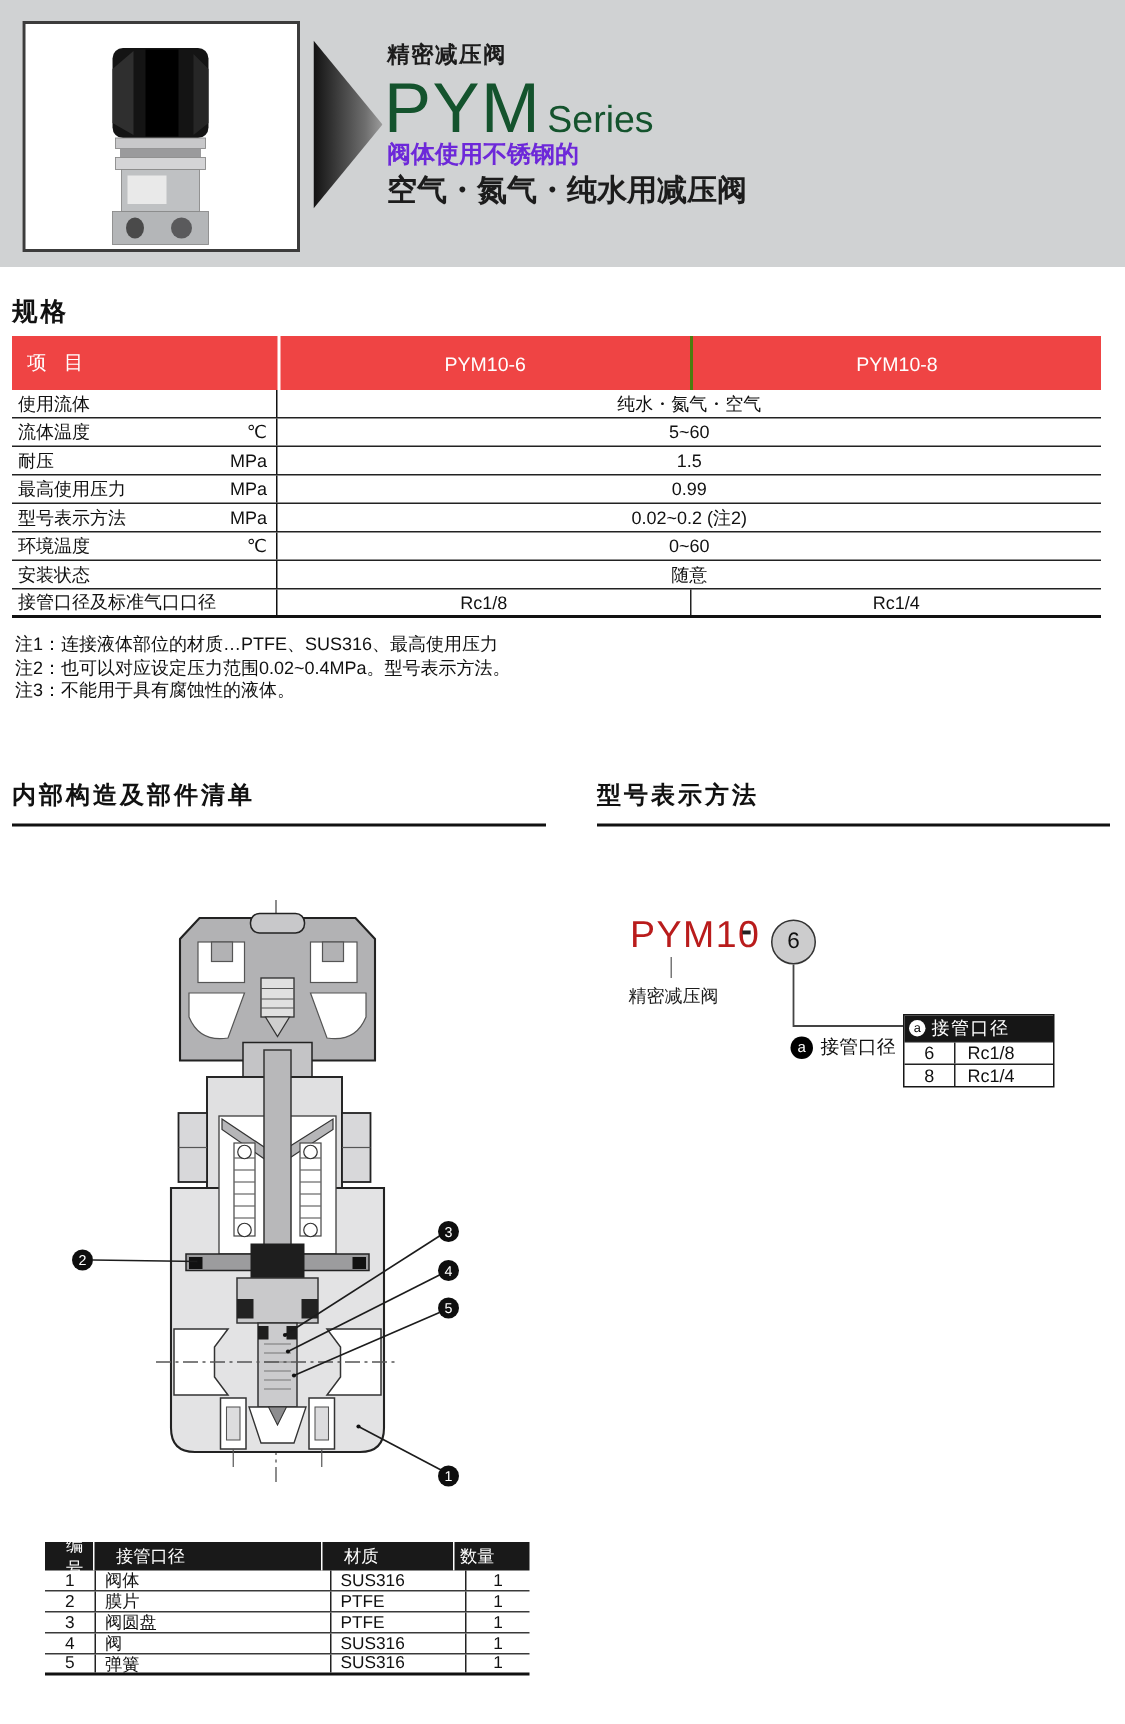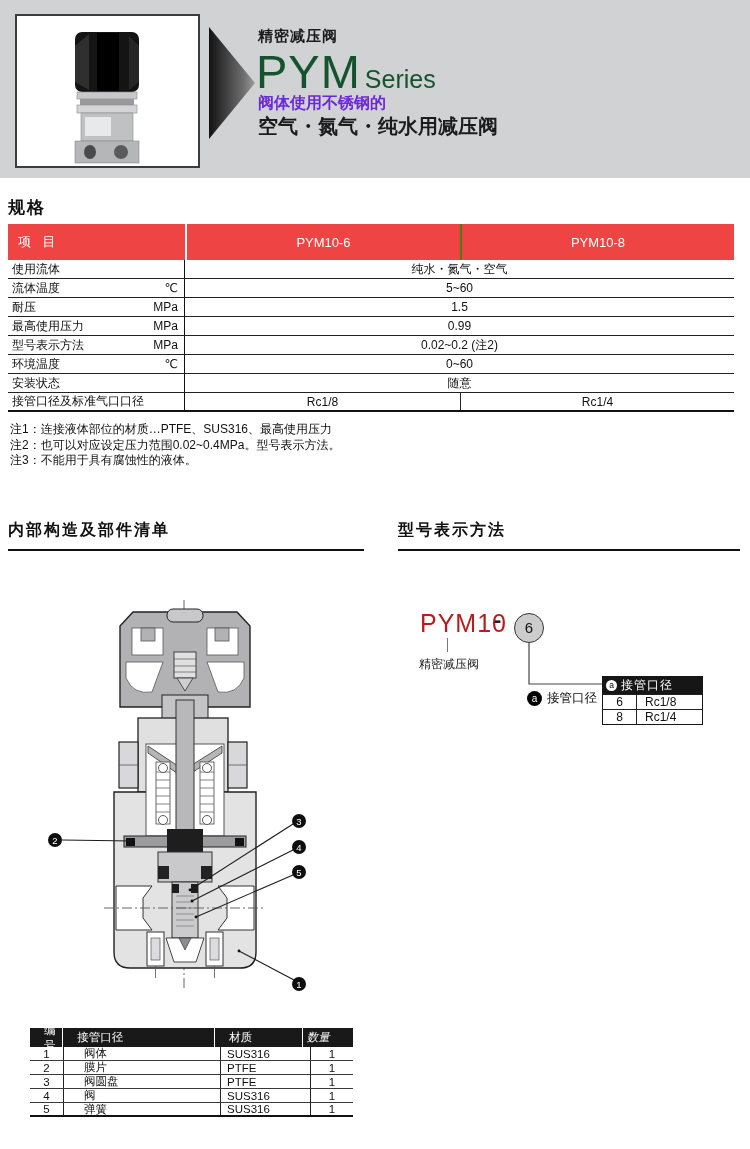--- a/index.html
+++ b/index.html
@@ -69,26 +69,26 @@
   .ord-row .c1 { width:33px; text-align:center; }
   .ord-row .c2 { width:66px; border-left:1px solid #222; padding-left:8px; }
 
   
   .parts { position:absolute; left:30px; top:1028px; width:323px; }
   .pt-head { display:flex; height:19px; background:#191919; color:#fff; font-size:11.5px; }
   .pt-head > div { display:flex; align-items:center; padding-left:14px; }
   .pt-head .h1 { width:33px; }
   .pt-head .h2 { width:157px; border-left:1.5px solid #fff; }
   .pt-head .h3 { width:90px;  border-left:1.5px solid #fff; }
-  .pt-head .h4 { width:53px;  border-left:1.5px solid #fff; padding-left:4px;font-style:italic; }
+  .pt-head .h4 { width:53px;  border-left:1.5px solid #fff; padding-left:4px; }
   .pt-row { display:flex; height:14px; font-size:11.5px; border-bottom:1px solid #3a3a3a; }
   .pt-row:last-child { border-bottom:2px solid #111; }
   .pt-row > div { display:flex; align-items:center; }
   .pt-row .c1 { width:33px; justify-content:center; }
-  .pt-row .c2 { width:157px; padding-left:20px; border-left:1.5px solid #222; }
+  .pt-row .c2 { width:157px; padding-left:6px; border-left:1.5px solid #222; }
   .pt-row .c3 { width:90px;  padding-left:6px; border-left:1px solid #222; }
   .pt-row .c4 { width:43px;  justify-content:center; border-left:1.5px solid #222; }
 </style>
 </head>
 <body>
 
 <div class="page">
 
   <div class="band">
     <div class="photo-box">

